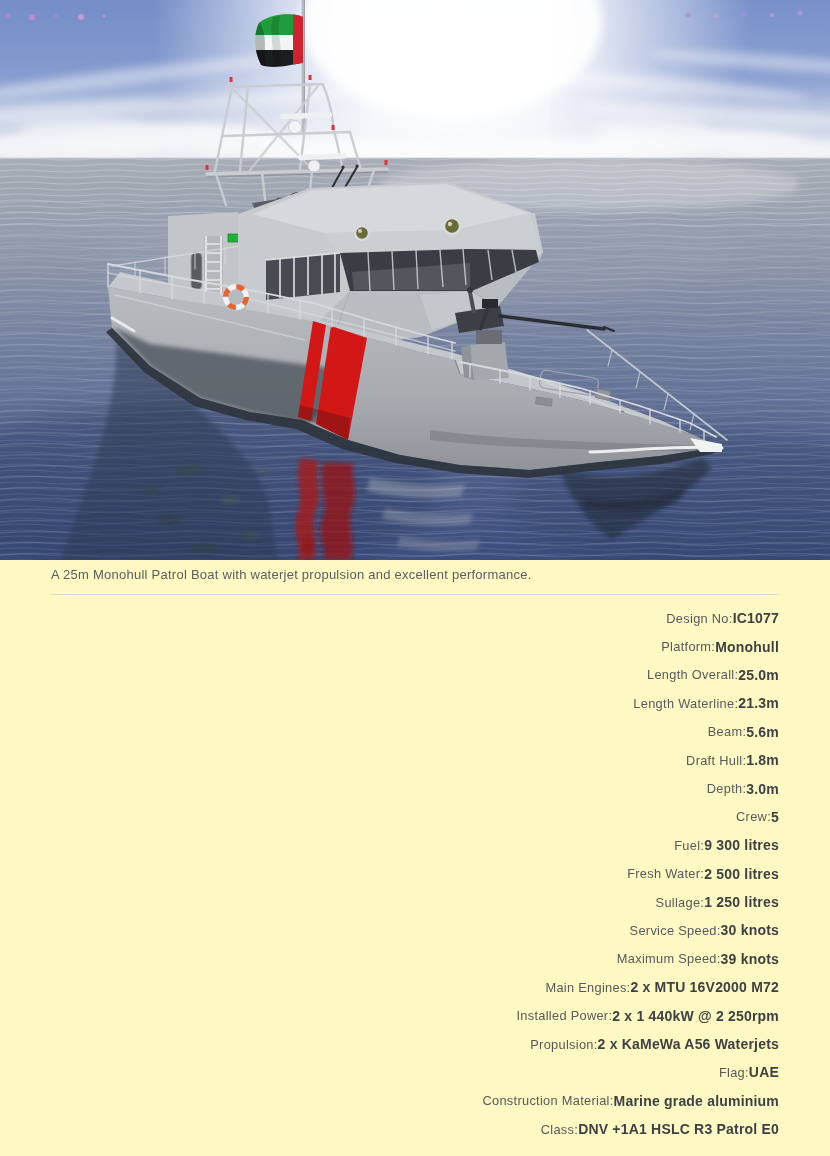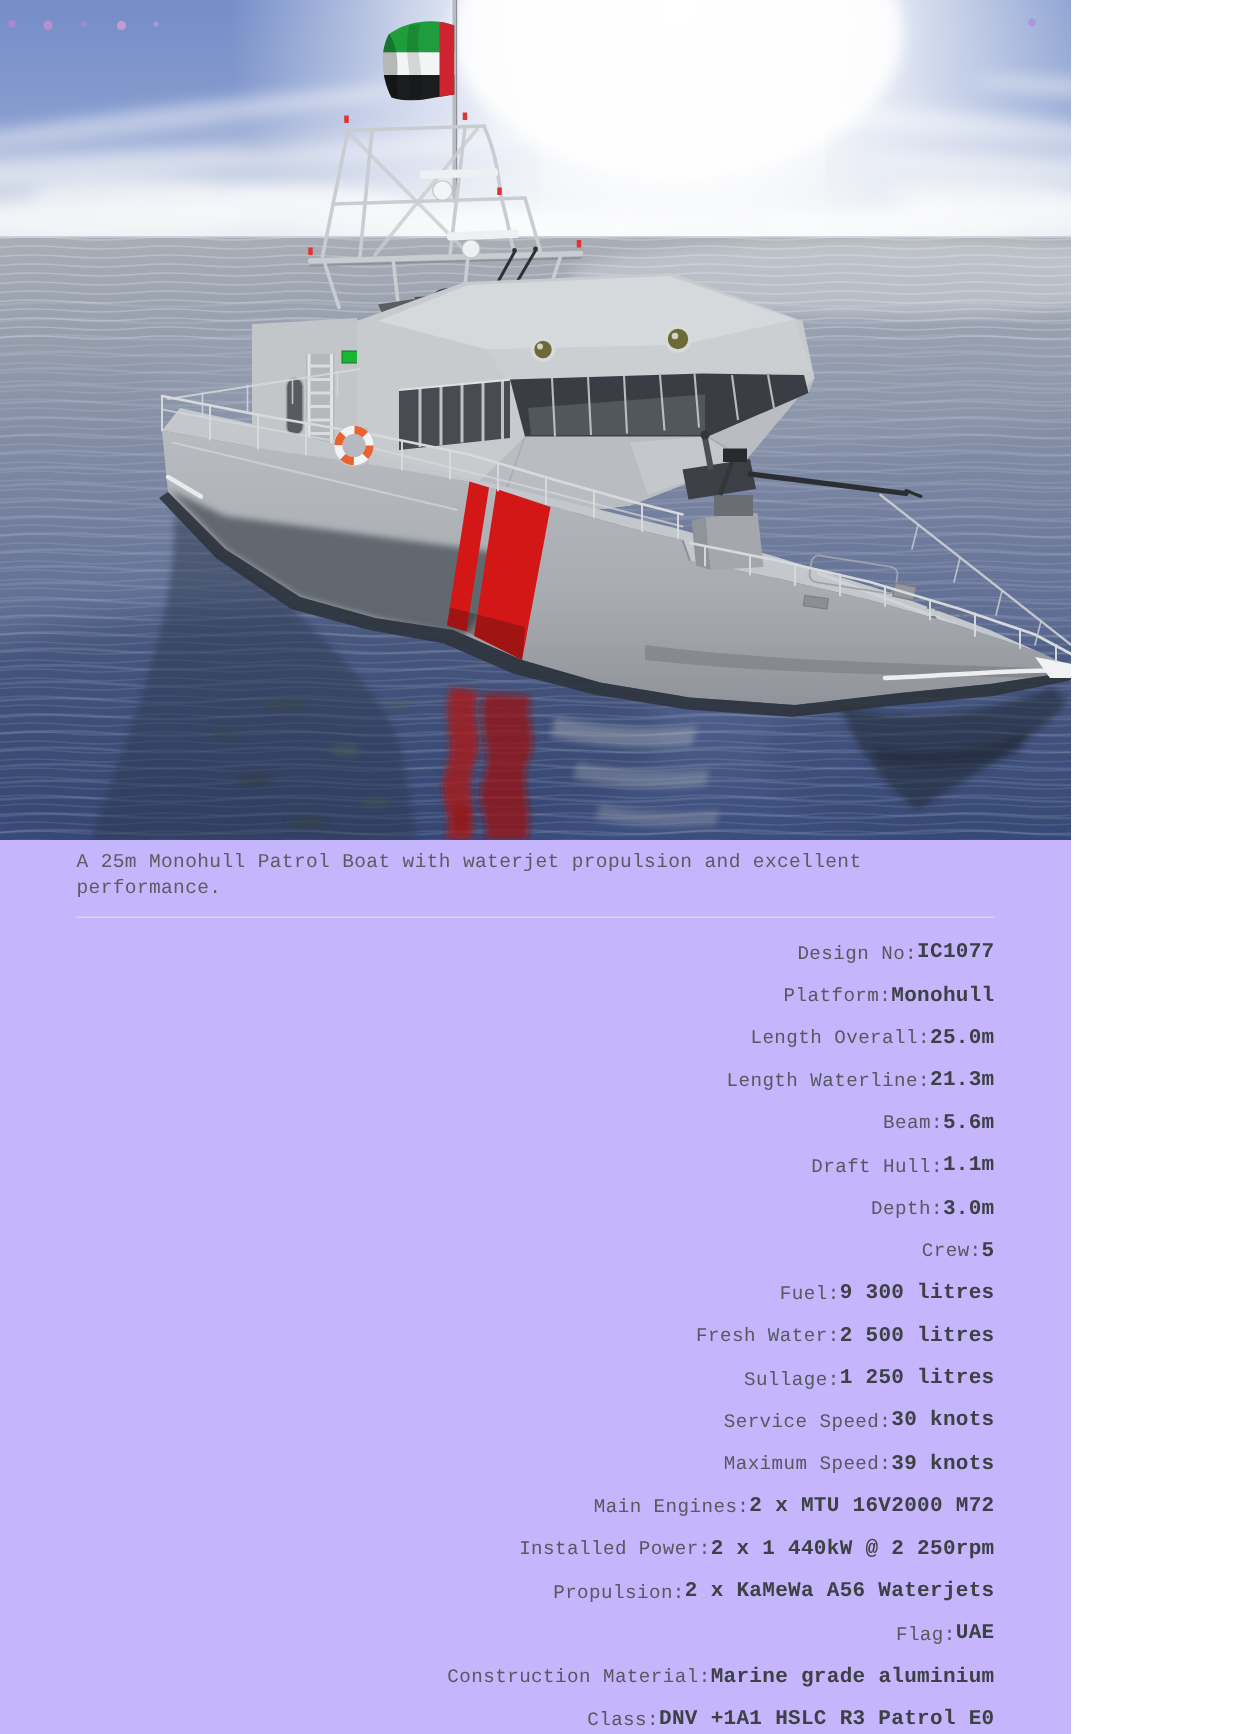--- a/index.html
+++ b/index.html
@@ -1,18 +1,18 @@
 <!DOCTYPE html>
 <html><head>
 <meta charset="utf-8">
 <style>
   * { margin:0; padding:0; box-sizing:border-box; }
   html,body { background:#ffffff; }
   body { width:830px; font-family:"Liberation Sans","DejaVu Sans",sans-serif; }
-  .page { width:714px; height:1156px; background:#c4b5fd; overflow:hidden;font-family:Liberation Mono, monospace; }
+  .page { width:830px; height:1156px; background:#fef9c3; overflow:hidden; }
   figure.render { width:830px; height:560px; display:block; line-height:0; }
   main.sheet { padding:0 51px; }
   .caption { margin-top:6px; font-size:13px; line-height:17px; color:#595d61; letter-spacing:.25px; }
   hr.divider { border:none; border-top:1px solid #dadada; margin-top:11px; }
   .spec-list { margin-top:9px; }
   .spec-row { height:28.4px; display:flex; align-items:center; justify-content:flex-end; }
   .spec-label { font-size:12.8px; color:#56595d; letter-spacing:.3px; }
   .spec-value { font-size:14px; color:#3d4144; font-weight:700; letter-spacing:.2px; text-align:right; }
 </style>
 </head>
@@ -392,21 +392,21 @@
     <span class="spec-value">21.3m</span>
   </div>
 
   <div class="spec-row">
     <span class="spec-label">Beam:</span>
     <span class="spec-value">5.6m</span>
   </div>
 
   <div class="spec-row">
     <span class="spec-label">Draft Hull:</span>
-    <span class="spec-value">1.1m</span>
+    <span class="spec-value">1.8m</span>
   </div>
 
   <div class="spec-row">
     <span class="spec-label">Depth:</span>
     <span class="spec-value">3.0m</span>
   </div>
 
   <div class="spec-row">
     <span class="spec-label">Crew:</span>
     <span class="spec-value">5</span>

